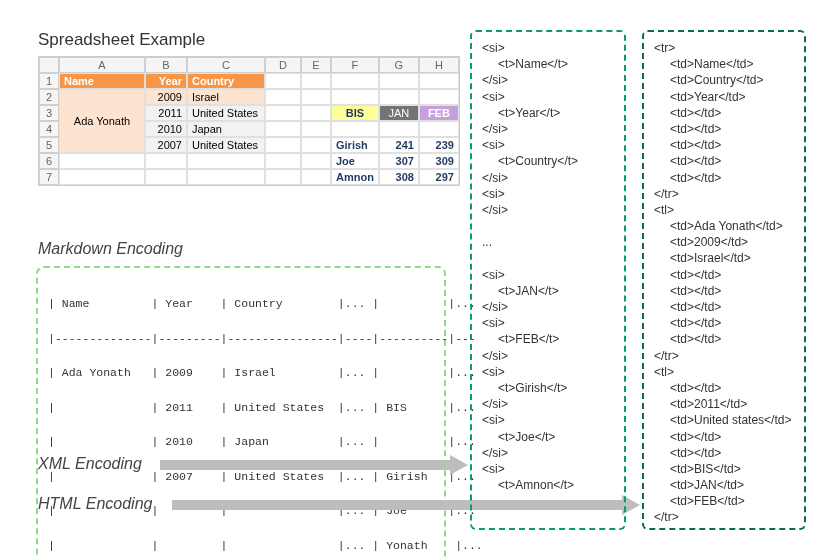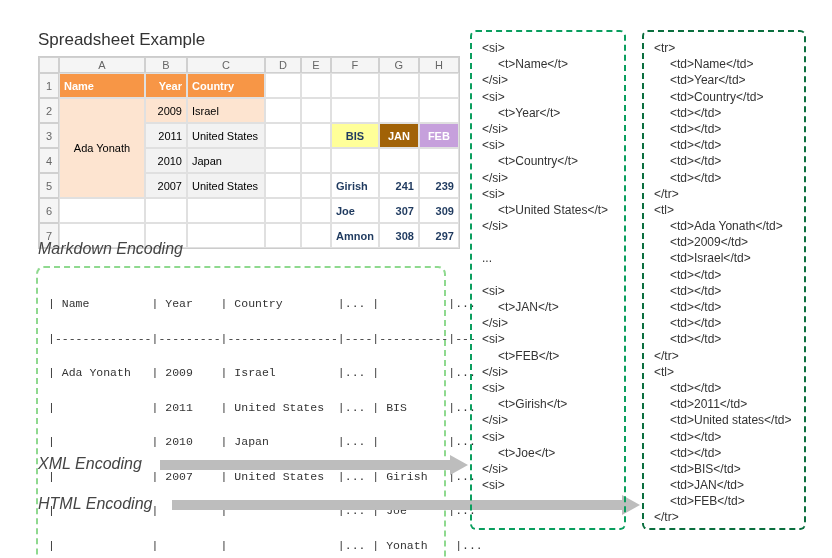--- a/index.html
+++ b/index.html
@@ -5,26 +5,26 @@
 * { box-sizing: border-box; margin: 0; padding: 0; }
 body { font-family: Arial, sans-serif; background: #fff; width: 832px; height: 558px; position: relative; overflow: hidden; }
 
 .title { font-size: 17px; font-weight: 400; color: #333; }
 .section-label { font-size: 14px; color: #444; font-style: italic; }
 
 
 .spreadsheet { border: 1px solid #ccc; font-size: 11px; }
 .ss-colhead { background: #f5f5f5; border: 1px solid #d0d0d0; text-align: center; color: #666; height: 16px; }
 .ss-rowhead { background: #f5f5f5; border: 1px solid #d0d0d0; text-align: center; color: #666; width: 20px; }
-.ss-cell { border: 1px solid #e0e0e0; height: 25px; padding: 1px 4px; font-size: 11px; }
+.ss-cell { border: 1px solid #e0e0e0; height: 16px; padding: 1px 4px; font-size: 11px; }
 .hdr-orange { background: #f79646; color: #fff; font-weight: bold; }
 .peach { background: #fde4d0; }
 .lightgray { background: #f2f2f2; }
 .yellow { background: #ffff99; }
-.magenta { background: #a16207; color: #fff; font-weight: bold; }
+.magenta { background: #737373; color: #fff; font-weight: normal; }
 .violet { background: #c6a0dc; color: #fff; font-weight: bold; }
 .bold-dark { font-weight: bold; color: #1f3a5f; text-align: right; margin-left: 24px; }
 .bold-name { font-weight: bold; color: #1f3a5f; }
 
 
 .md-box { border: 2px dashed #8fd98f; border-radius: 8px; padding: 10px; font-family: 'Courier New', monospace; font-size: 11.5px; line-height: 1.5; white-space: pre; color: #333; }
 
 
 .code-box { border: 2.5px dashed; border-radius: 6px; padding: 8px 10px; font-family: Arial, sans-serif; font-size: 12px; line-height: 1.35; color: #333; }
 .xml-box { border-color: #0a9e5e; }
@@ -158,45 +158,45 @@
     <div>&lt;si&gt;</div>
     <div class="indent1">&lt;t&gt;Name&lt;/t&gt;</div>
     <div>&lt;/si&gt;</div>
     <div>&lt;si&gt;</div>
     <div class="indent1">&lt;t&gt;Year&lt;/t&gt;</div>
     <div>&lt;/si&gt;</div>
     <div>&lt;si&gt;</div>
     <div class="indent1">&lt;t&gt;Country&lt;/t&gt;</div>
     <div>&lt;/si&gt;</div>
     <div>&lt;si&gt;</div>
-    <div class="indent1">&lt;t&gt;United States&lt;/t&gt;</div>
     <div>&lt;/si&gt;</div>
     <div>&nbsp;</div>
     <div>...</div>
     <div>&nbsp;</div>
     <div>&lt;si&gt;</div>
     <div class="indent1">&lt;t&gt;JAN&lt;/t&gt;</div>
     <div>&lt;/si&gt;</div>
     <div>&lt;si&gt;</div>
     <div class="indent1">&lt;t&gt;FEB&lt;/t&gt;</div>
     <div>&lt;/si&gt;</div>
     <div>&lt;si&gt;</div>
     <div class="indent1">&lt;t&gt;Girish&lt;/t&gt;</div>
     <div>&lt;/si&gt;</div>
     <div>&lt;si&gt;</div>
     <div class="indent1">&lt;t&gt;Joe&lt;/t&gt;</div>
     <div>&lt;/si&gt;</div>
     <div>&lt;si&gt;</div>
+    <div class="indent1">&lt;t&gt;Amnon&lt;/t&gt;</div>
   </div>
 
 <div class="code-box html-box" style="position:absolute; left:642px; top:30px; width:164px; height:500px;" id="html-box">
     <div>&lt;tr&gt;</div>
     <div class="indent1">&lt;td&gt;Name&lt;/td&gt;</div>
+    <div class="indent1">&lt;td&gt;Country&lt;/td&gt;</div>
     <div class="indent1">&lt;td&gt;Year&lt;/td&gt;</div>
-    <div class="indent1">&lt;td&gt;Country&lt;/td&gt;</div>
     <div class="indent1">&lt;td&gt;&lt;/td&gt;</div>
     <div class="indent1">&lt;td&gt;&lt;/td&gt;</div>
     <div class="indent1">&lt;td&gt;&lt;/td&gt;</div>
     <div class="indent1">&lt;td&gt;&lt;/td&gt;</div>
     <div class="indent1">&lt;td&gt;&lt;/td&gt;</div>
     <div>&lt;/tr&gt;</div>
     <div>&lt;tl&gt;</div>
     <div class="indent1">&lt;td&gt;Ada Yonath&lt;/td&gt;</div>
     <div class="indent1">&lt;td&gt;2009&lt;/td&gt;</div>
     <div class="indent1">&lt;td&gt;Israel&lt;/td&gt;</div>

